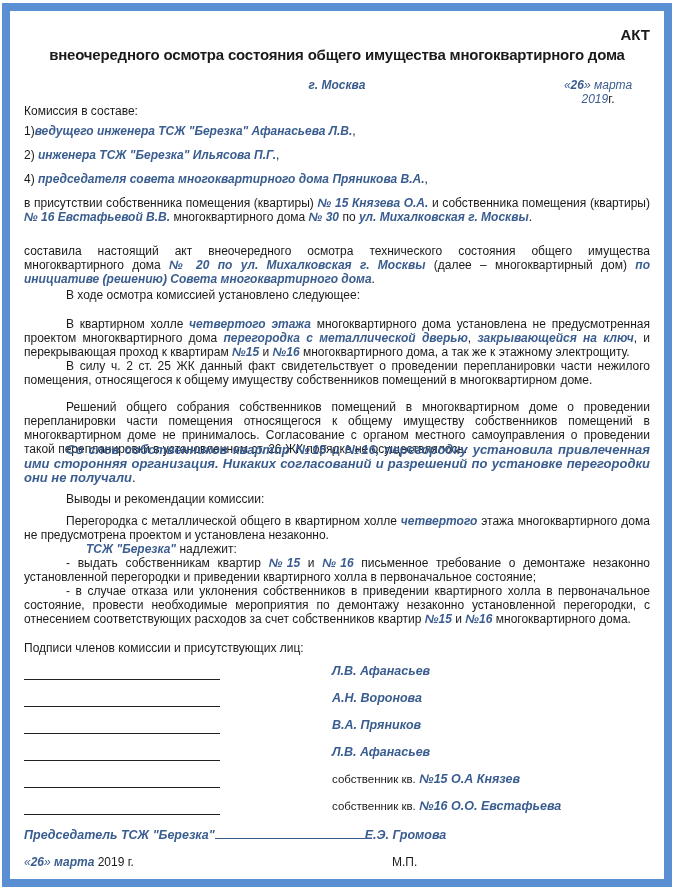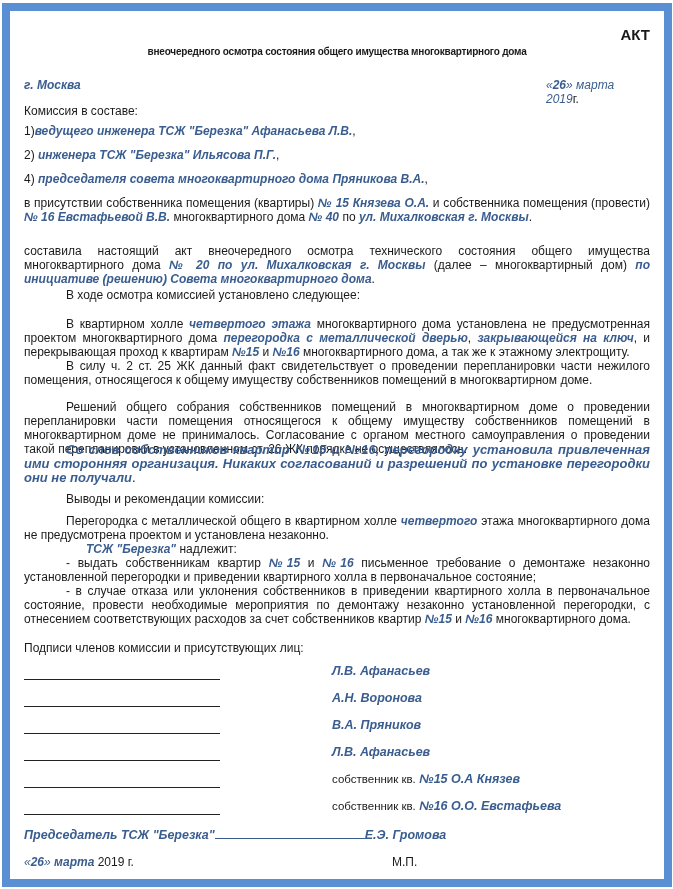--- a/index.html
+++ b/index.html
@@ -2,40 +2,40 @@
 <html><head>
 <meta charset="utf-8">
 <style>
   html, body { margin:0; padding:0; background:#ffffff; }
   body { width:673px; height:889px; position:relative; overflow:hidden;
          font-family:"Liberation Sans", sans-serif; color:#1a1a1a; }
   .frame { position:absolute; left:2px; top:3px; width:654px; height:868px;
            border:8px solid #5b8fd4; background:#fff; }
   .page { position:absolute; left:24px; top:0; width:626px; }
   .t1 { position:absolute; left:0; width:626px; top:26px; text-align:right; font-weight:bold; font-size:15px; }
-  .t2 { position:absolute; left:0; width:626px; top:46px; text-align:center; font-weight:bold; font-size:10px; letter-spacing:-0.2px; }
+  .t2 { position:absolute; left:0; width:626px; top:46px; text-align:center; font-weight:bold; font-size:15px; letter-spacing:-0.2px; }
   .row { position:absolute; left:0; width:626px; font-size:12px; line-height:14px; }
   .hl { color:#3a5d8f; font-style:italic; font-weight:bold; }
   .hln { color:#3a5d8f; font-style:italic; }
   .j { text-align:justify; text-align-last:left; }
   .ind { text-indent:42px; }
   .sigline { position:absolute; left:0; width:196px; border-bottom:1px solid #222; height:1px; }
   .signame { position:absolute; left:308px; font-size:12.5px; }
   .blank { display:inline-block; width:150px; border-bottom:1px solid #3a5d8f; height:12px; vertical-align:baseline; }
 </style>
 </head>
 <body>
 
 <div class="frame"></div>
 
 <div class="page">
   <div class="t1">АКТ</div>
   <div class="t2">внеочередного осмотра состояния общего имущества многоквартирного дома</div>
 
-  <div class="row" style="top:78px;">
+  <div class="row" style="top:78px;text-align:center;">
     <span class="hl">г. Москва</span>
     <span style="position:absolute; left:490px;margin-left:32px;">
       <span class="hln">«</span><span class="hl">26</span><span class="hln">»</span>
       <span class="hln">марта</span>
       <span class="hln">2019</span><span>г.</span>
     </span>
   </div>
 
   <div class="row" style="top:104px;">Комиссия в составе:</div>
 
@@ -45,24 +45,24 @@
   <div class="row" style="top:148px;">
     <span>2)</span> <span class="hl">инженера ТСЖ "Березка" Ильясова П.Г.</span><span>,</span>
   </div>
   <div class="row" style="top:172px;">
     <span>4)</span> <span class="hl">председателя совета многоквартирного дома Пряникова В.А.</span><span>,</span>
   </div>
 
   <div class="row j" style="top:196px;">
     <span>в присутствии собственника помещения (квартиры)</span>
     <span class="hl">№ 15 Князева О.А.</span>
-    <span>и собственника помещения (провести)</span>
+    <span>и собственника помещения (квартиры)</span>
     <span class="hl">№ 16 Евстафьевой В.В.</span>
     <span>многоквартирного дома</span>
-    <span class="hl">№ 40</span>
+    <span class="hl">№ 30</span>
     <span>по</span>
     <span class="hl">ул. Михалковская г. Москвы</span><span>.</span>
   </div>
 
   <div class="row j" style="top:232px;margin-top:12px;">
     <span>составила настоящий акт внеочередного осмотра технического состояния общего имущества многоквартирного дома</span>
     <span class="hl">№ 20 по ул. Михалковская г. Москвы</span>
     <span>(далее – многоквартирный дом)</span>
     <span class="hl">по инициативе (решению) Совета многоквартирного дома</span><span>.</span>
   </div>

